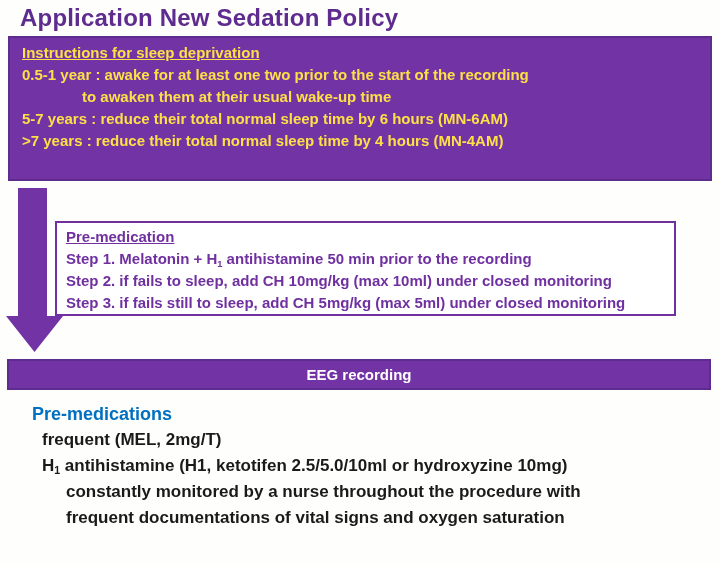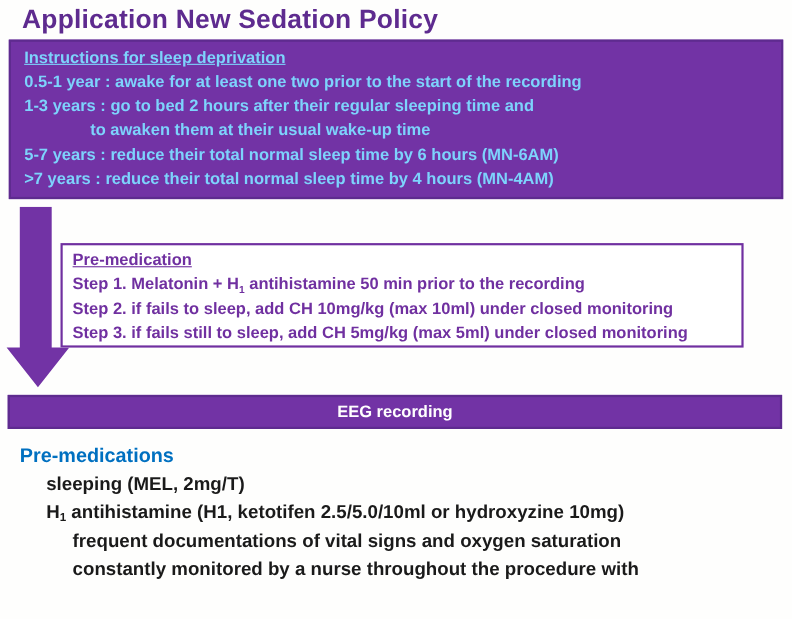--- a/index.html
+++ b/index.html
@@ -28,21 +28,21 @@
   .instructions-box {
     position: absolute;
     left: 8px;
     top: 36px;
     width: 704px;
     height: 145px;
     box-sizing: border-box;
     background: #7233a5;
     border: 2px solid #5e2b8f;
     padding: 4px 6px 0 12px;
-    color: #7dd3fc;
+    color: #fde047;
     font-weight: bold;
     font-size: 15px;
     line-height: 22px;
   }
   .underline { text-decoration: underline; }
   .indent { padding-left: 60px; }
   .flow-arrow {
     position: absolute;
     left: 4px;
     top: 188px;
@@ -83,21 +83,21 @@
     left: 0;
     top: 401px;
     width: 720px;
     color: #1a1a1a;
     font-weight: bold;
     font-size: 17px;
     line-height: 26px;
   }
   .b-heading {
     color: #0070c0;
-    padding-left: 18px;
+    padding-left: 32px;
     font-size: 18px;
   }
   .b-item { padding-left: 42px; }
   .b-note { padding-left: 66px; }
   sub {
     font-size: 0.62em;
     line-height: 0;
     vertical-align: baseline;
     position: relative;
     top: 0.3em;
@@ -106,21 +106,20 @@
 </head>
 <body>
 
 <div class="slide">
 
   <h1 class="title">Application New Sedation Policy</h1>
 
   <div class="instructions-box">
     <div class="underline">Instructions for sleep deprivation</div>
     <div>0.5-1 year : awake for at least one two prior to the start of the recording</div>
-    <div>1-3 years : go to bed 2 hours after their regular sleeping time and</div>
     <div class="indent">to awaken them at their usual wake-up time</div>
     <div>5-7 years : reduce their total normal sleep time by 6 hours (MN-6AM)</div>
     <div>&gt;7 years : reduce their total normal sleep time by 4 hours (MN-4AM)</div>
   </div>
 
   <svg class="flow-arrow" width="62" height="165" viewBox="0 0 62 165" aria-hidden="true">
     <polygon points="14,0 43,0 43,128 59,128 30.5,164 2,128 14,128" fill="#7233a5"></polygon>
   </svg>
 
   <div class="premed-box">
@@ -129,19 +128,19 @@
     <div>Step 2. if fails to sleep, add CH 10mg/kg (max 10ml) under closed monitoring</div>
     <div>Step 3. if fails still to sleep, add CH 5mg/kg (max 5ml) under closed monitoring</div>
   </div>
 
   <div class="eeg-bar">
     <span>EEG recording</span>
   </div>
 
   <div class="bottom">
     <div class="b-heading">Pre-medications</div>
-    <div class="b-item">sleeping (MEL, 2mg/T)</div>
+    <div class="b-item">frequent (MEL, 2mg/T)</div>
     <div class="b-item"><span>H</span><sub>1</sub><span> antihistamine (H1, ketotifen 2.5/5.0/10ml or hydroxyzine 10mg)</span></div>
+    <div class="b-note">constantly monitored by a nurse throughout the procedure with</div>
     <div class="b-note">frequent documentations of vital signs and oxygen saturation</div>
-    <div class="b-note">constantly monitored by a nurse throughout the procedure with</div>
   </div>
 
 </div>
 
 </body></html>

